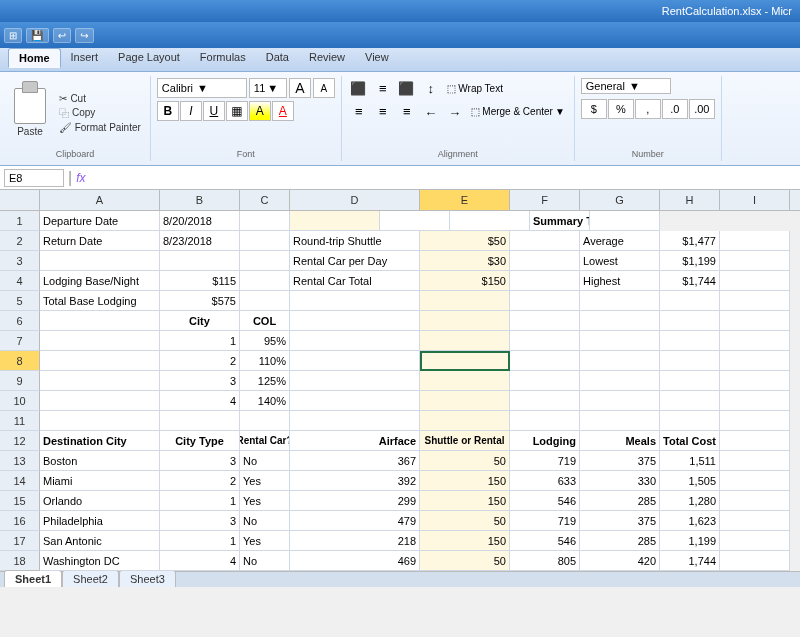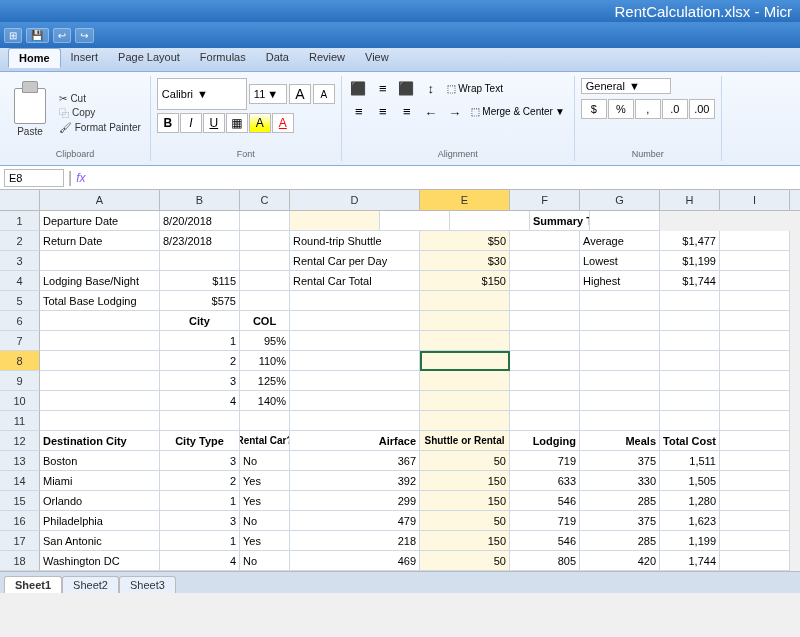--- a/index.html
+++ b/index.html
@@ -7,21 +7,21 @@
 
     
     .title-bar {
       background: linear-gradient(to bottom, #4a90d9, #2a6fbe);
       color: white;
       height: 22px;
       display: flex;
       align-items: center;
       justify-content: flex-end;
       padding: 0 8px;
-      font-size: 15px;
+      font-size: 11px;
     }
     .title-bar span { color: white; }
 
     
     .quick-access {
       background: linear-gradient(to bottom, #4a90d9, #2a6fbe);
       height: 26px;
       display: flex;
       align-items: center;
       padding: 0 4px;
@@ -144,21 +144,21 @@
       gap: 3px;
     }
     .font-row {
       display: flex;
       align-items: center;
       gap: 2px;
     }
     .font-dropdown {
       border: 1px solid #bbb;
       background: white;
-      height: 32px;
+      height: 20px;
       padding: 0 4px;
       font-size: 11px;
       display: flex;
       align-items: center;
       gap: 4px;
       cursor: pointer;
       min-width: 90px;
     }
     .font-size-dropdown {
       border: 1px solid #bbb;
@@ -322,21 +322,21 @@
     .col-c { width: 50px; min-width: 50px; }
     .col-d { width: 130px; min-width: 130px; }
     .col-e { width: 90px; min-width: 90px; }
     .col-f { width: 70px; min-width: 70px; }
     .col-g { width: 80px; min-width: 80px; }
     .col-h { width: 60px; min-width: 60px; }
     .col-i { width: 70px; min-width: 70px; }
 
     
     .sheet-tabs {
-      height: 22px;
+      height: 16px;
       background: #d4dfed;
       display: flex;
       align-items: flex-end;
       padding: 0 4px;
       border-top: 1px solid #bbb;
     }
     .sheet-tab {
       padding: 2px 10px;
       font-size: 11px;
       background: #e8f0fb;

